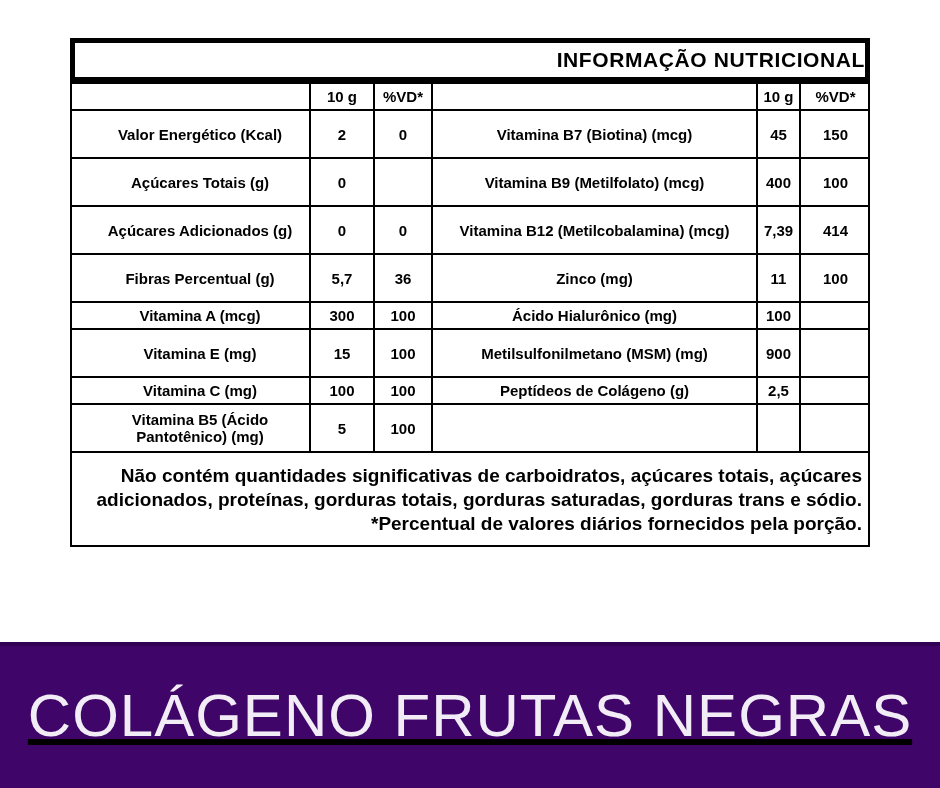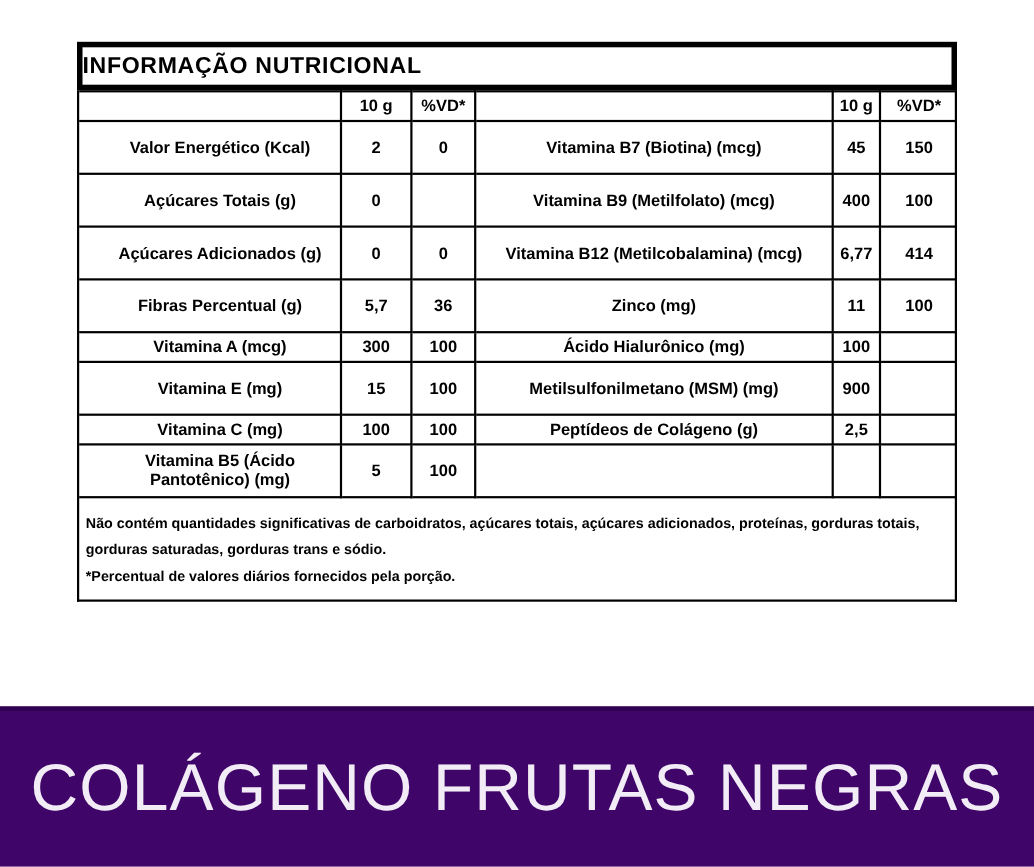--- a/index.html
+++ b/index.html
@@ -9,22 +9,22 @@
     font-family: "Liberation Sans", "DejaVu Sans", sans-serif;
     color: #000;
   }
   .page { width: 940px; height: 788px; position: relative; background: #fff; }
 
   .panel { width: 800px; margin: 0 auto; padding-top: 38px; }
 
   .title-box {
     border: 5px solid #000;
     height: 44px;
-    display: flex; align-items: center; justify-content: flex-start;
-    font-size: 21px; font-weight: 800; letter-spacing: 0.6px;
+    display: flex; align-items: center; justify-content: flex-end;
+    font-size: 21px; font-weight: 800; letter-spacing: 0.6px; padding-left: 44px;
   }
   .panel-body { border: 2px solid #000; border-top: none; }
 
   .servings-row {
     height: 27px; line-height: 27px;
     text-align: center;
     font-size: 15px; font-weight: 700;
   }
 
   table.nutri {
@@ -42,30 +42,30 @@
   table.nutri tr { height: 48px; }
   table.nutri tr.head-row { height: 27px; }
   table.nutri tr.compact { height: 27px; }
   table.nutri th { font-size: 15px; }
   
   table.nutri th:first-child, table.nutri td:first-child { border-left: none; padding-left: 24px; }
   table.nutri th:last-child,  table.nutri td:last-child  { border-right: none; }
 
   .footnote {
     padding: 11px 6px 9px;
-    text-align: left;
-    font-size: 13px; font-weight: 700;
+    text-align: right;
+    font-size: 19px; font-weight: 700;
     line-height: 24px;
   }
 
   .banner {
     position: absolute;
     left: 0; bottom: 0;
     width: 940px; height: 146px;
-    display: flex; align-items: center; justify-content: center;
+    display: flex; align-items: center; justify-content: center; text-decoration: underline;
   }
   .banner-text {
     font-size: 60px;
     font-weight: 300;
     letter-spacing: 1px;
     white-space: nowrap;
   }
 </style>
 </head>
 <body>
@@ -115,21 +115,21 @@
     <td></td>
     <td>Vitamina B9 (Metilfolato) (mcg)</td>
     <td>400</td>
     <td>100</td>
   </tr>
             <tr>
     <td>Açúcares Adicionados (g)</td>
     <td>0</td>
     <td>0</td>
     <td>Vitamina B12 (Metilcobalamina) (mcg)</td>
-    <td>6,77</td>
+    <td>7,39</td>
     <td>414</td>
   </tr>
             <tr>
     <td>Fibras Percentual (g)</td>
     <td>5,7</td>
     <td>36</td>
     <td>Zinco (mg)</td>
     <td>11</td>
     <td>100</td>
   </tr>

